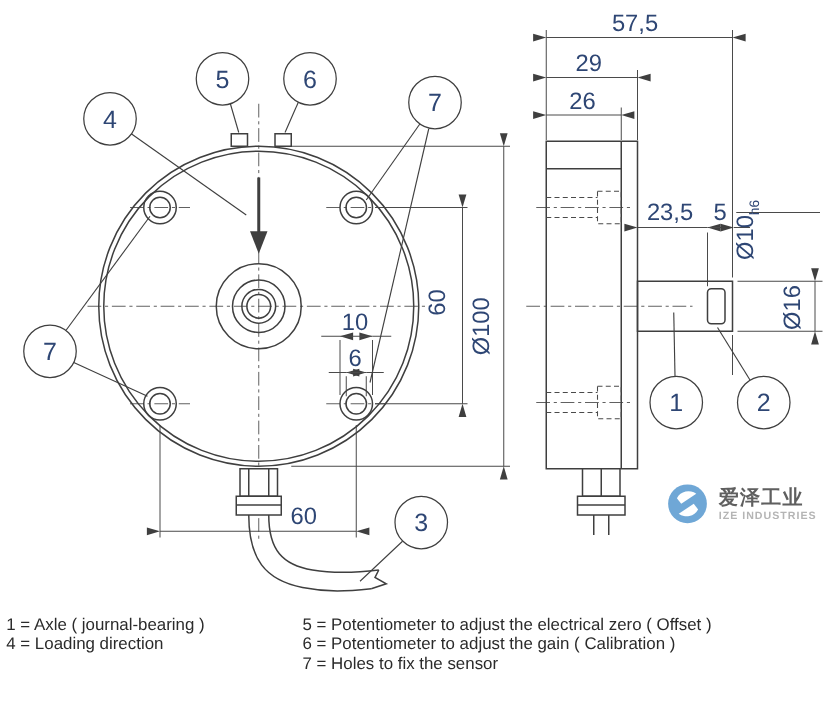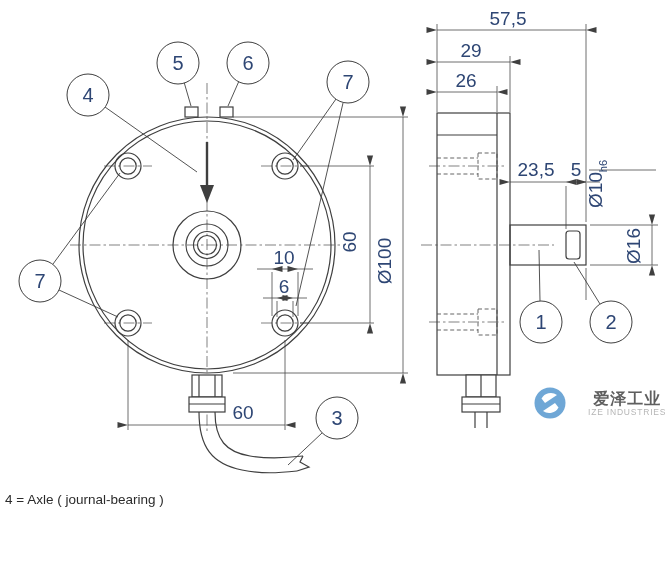--- a/index.html
+++ b/index.html
@@ -16,23 +16,23 @@
   .balloon{fill:#ffffff;stroke:#3f3f3f;stroke-width:1;}
   .wfill{fill:#ffffff;}
   text.dim{font-size:19px;}
   text.dimsmall{font-size:11px;}
   text.ball{font-size:20px;}
   
   .legend{position:absolute;font-size:13.5px;line-height:15.3px;color:#2b2b2b;white-space:nowrap;}
   .legend-left{left:5px;top:492px;}
   .legend-right{left:242px;top:492px;}
   
-  .watermark{position:absolute;left:532px;top:385px;display:flex;align-items:center;gap:20px;text-align:center;}
+  .watermark{position:absolute;left:532px;top:385px;display:flex;align-items:center;gap:7px;}
   .wm-cn{font-size:16px;font-weight:bold;color:#5f5f5f;letter-spacing:1px;line-height:17px;}
-  .wm-en{font-size:8.5px;color:#b5b5b5;letter-spacing:0.8px;line-height:10px;}
+  .wm-en{font-size:8.5px;color:#b5b5b5;letter-spacing:0.8px;line-height:10px;font-weight:bold;}
 </style>
 </head>
 <body>
 
 <div class="stage">
 
   <svg class="draw" width="667" height="573" viewBox="0 0 667 573">
     <defs>
       <marker id="arr" orient="auto-start-reverse" markerUnits="userSpaceOnUse" markerWidth="12" markerHeight="8" refX="0.5" refY="4" viewBox="0 0 12 8">
         <path d="M0.5,4 L11,0.9 L11,7.1 Z" fill="#3f3f3f"></path>
@@ -200,21 +200,27 @@
       <text class="ball" x="248" y="70" text-anchor="middle">6</text>
       <text class="ball" x="348" y="89" text-anchor="middle">7</text>
       <text class="ball" x="40" y="288" text-anchor="middle">7</text>
       <text class="ball" x="337" y="425" text-anchor="middle">3</text>
       <text class="ball" x="541" y="329" text-anchor="middle">1</text>
       <text class="ball" x="611" y="329" text-anchor="middle">2</text>
     </g>
   </svg>
 
   <div class="legend legend-left">
-    <div>4 = Axle ( journal-bearing )</div>
+    <div>1 = Axle ( journal-bearing )</div>
+    <div>4 = Loading direction</div>
+  </div>
+  <div class="legend legend-right">
+    <div>5 = Potentiometer to adjust the electrical zero ( Offset )</div>
+    <div>6 = Potentiometer to adjust the gain ( Calibration )</div>
+    <div>7 = Holes to fix the sensor</div>
   </div>
 
   <div class="watermark">
     <svg width="36" height="36" viewBox="0 0 36 36">
       <circle cx="18" cy="18" r="15.5" fill="#6fa7d6"></circle>
       <path d="M25,10 A10.5,10.5 0 0 0 9.5,13.5 L13,18 Z" fill="#ffffff"></path>
       <path d="M11,26 A10.5,10.5 0 0 0 26.5,22.5 L23,18 Z" fill="#ffffff"></path>
     </svg>
     <div>
       <div class="wm-cn">爱泽工业</div>

